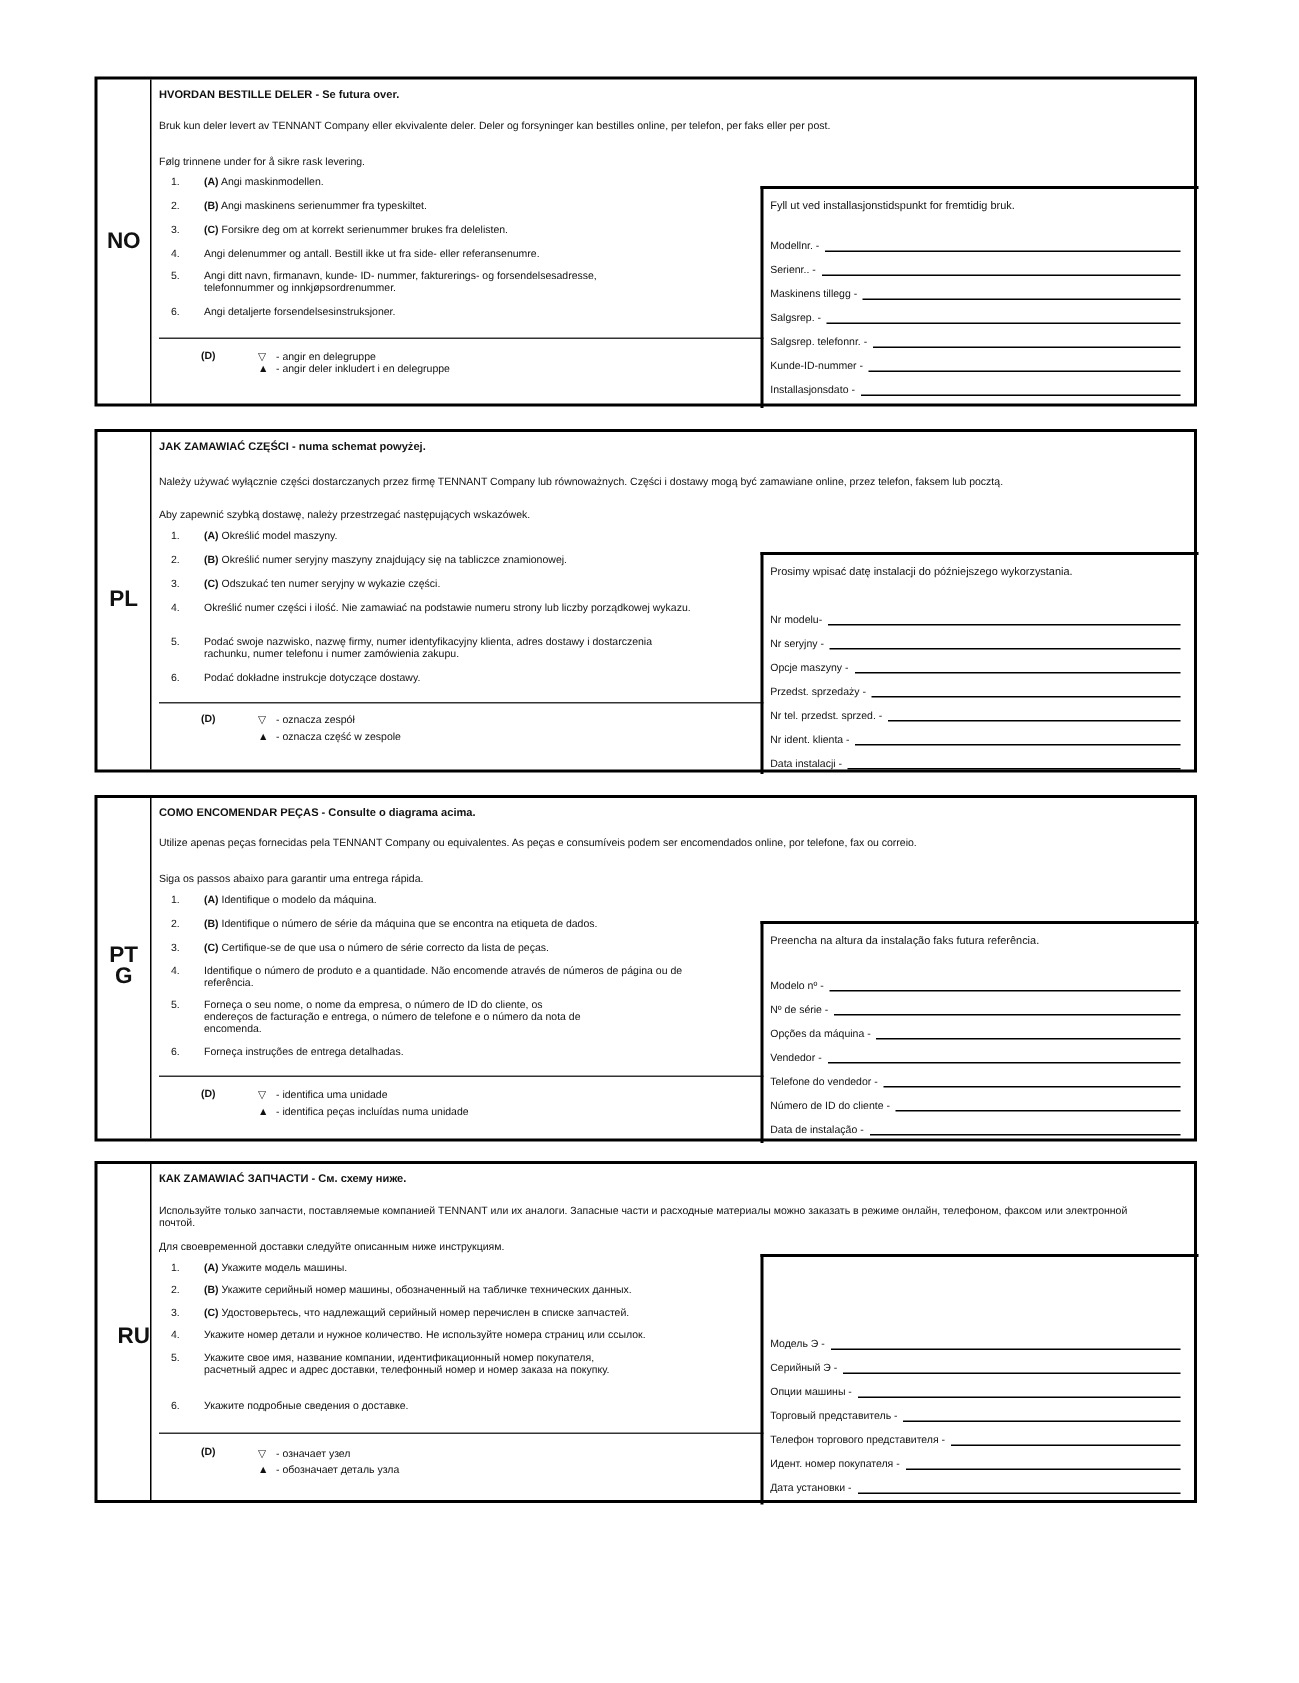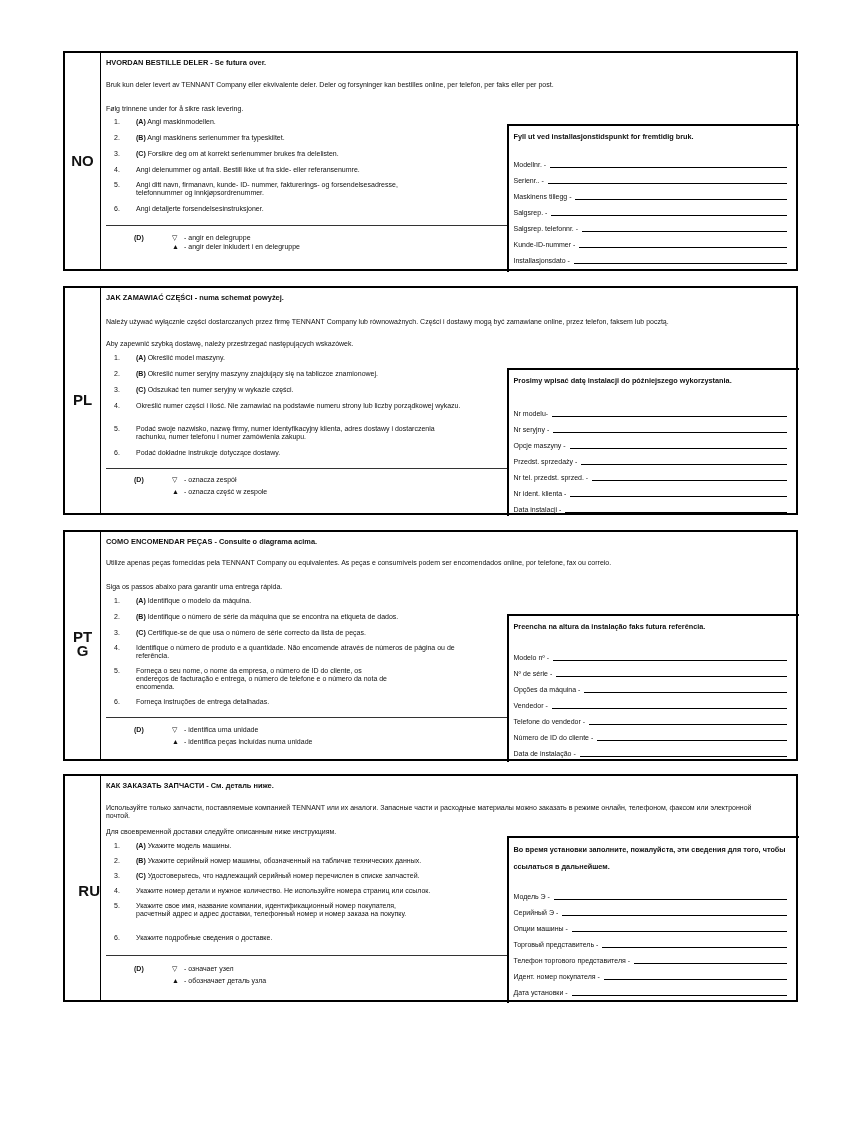--- a/index.html
+++ b/index.html
@@ -15,21 +15,21 @@
   .step { position: absolute; left: 0; width: 405px; line-height: 8px; }
   .step .num { position: absolute; left: 8px; }
   .step .txt { position: absolute; left: 30px; width: 370px; }
   .step b { font-weight: bold; }
   .divider { position: absolute; left: 0; width: 403px; height: 0; border-top: 1px solid #333; }
   .legend { position: absolute; left: 28px; font-size: 7px; }
   .legend .d { position: absolute; left: 0; top: 0; font-weight: bold; }
   .legend .row { position: absolute; left: 38px; white-space: nowrap; }
   .legend .sym { display: inline-block; width: 12px; }
   .form { position: absolute; right: -2.5px; width: 292px; border: 2px solid #000; border-right: none; box-sizing: border-box; bottom: -2.5px; border-bottom: none; }
-  .form-title { position: absolute; left: 5px; top: 3px; right: 6px; font-weight: bold; font-size: 7.3px; line-height: 16px; }
+  .form-title { position: absolute; left: 5px; top: 3px; right: 6px; font-weight: normal; font-size: 7.3px; line-height: 16px; }
   .field { position: absolute; left: 5px; right: 12px; display: flex; align-items: flex-end; font-size: 7px; height: 10px; }
   .field .lbl { white-space: nowrap; padding-right: 4px; }
   .field .line { flex: 1; border-bottom: 1px solid #000; height: 0; margin-bottom: 0px; }
 </style>
 </head>
 <body>
 
 <div class="section" style="top:51px;height:220px;">
   <div class="lang-col">
     <div class="lang-label" style="top:100px;">NO</div>
@@ -251,21 +251,21 @@
         <span class="line"></span>
       </div>
   </div>
 </div>
 
 <div class="section" style="top:774px;height:228px;">
   <div class="lang-col">
     <div class="lang-label" style="top:107px;text-align:right;">RU</div>
   </div>
   <div class="content">
-    <div class="title">КАК ЗАКАЗАТЬ ЗАПЧАСТИ - См. деталь ниже.</div>
+    <div class="title">КАК ZAMAWIAĆ ЗАПЧАСТИ - См. схему ниже.</div>
     <div class="intro" style="top:28px;width:670px;">Используйте только запчасти, поставляемые компанией TENNANT или их аналоги. Запасные части и расходные материалы можно заказать в режиме онлайн, телефоном, факсом или электронной почтой.</div>
     <div class="follow" style="top:52px;">Для своевременной доставки следуйте описанным ниже инструкциям.</div>
     <div class="steps" style="top:66px;">
       <div class="step" style="top:0px;">
           <span class="num">1.</span>
           <span class="txt"><b>(A)</b><span> Укажите модель машины.</span></span>
         </div>
       <div class="step" style="top:15px;">
           <span class="num">2.</span>
           <span class="txt"><b>(B)</b><span> Укажите серийный номер машины, обозначенный на табличке технических данных.</span></span>
@@ -288,21 +288,20 @@
         </div>
     </div>
     <div class="divider" style="top:179px;"></div>
     <div class="legend" style="top:189px;">
       <span class="d">(D)</span>
       <div class="row" style="top:0;"><span class="sym">▽</span><span>- означает узел</span></div>
       <div class="row" style="top:12px;"><span class="sym">▲</span><span>- обозначает деталь узла</span></div>
     </div>
   </div>
   <div class="form" style="top:60px;">
-    <div class="form-title" style="line-height:17px;">Во время установки заполните, пожалуйста, эти сведения для того, чтобы ссылаться в дальнейшем.</div>
     <div class="field" style="top:52px;">
         <span class="lbl">Модель Э -</span>
         <span class="line"></span>
       </div>
     <div class="field" style="top:68px;">
         <span class="lbl">Серийный Э -</span>
         <span class="line"></span>
       </div>
     <div class="field" style="top:84px;">
         <span class="lbl">Опции машины -</span>

